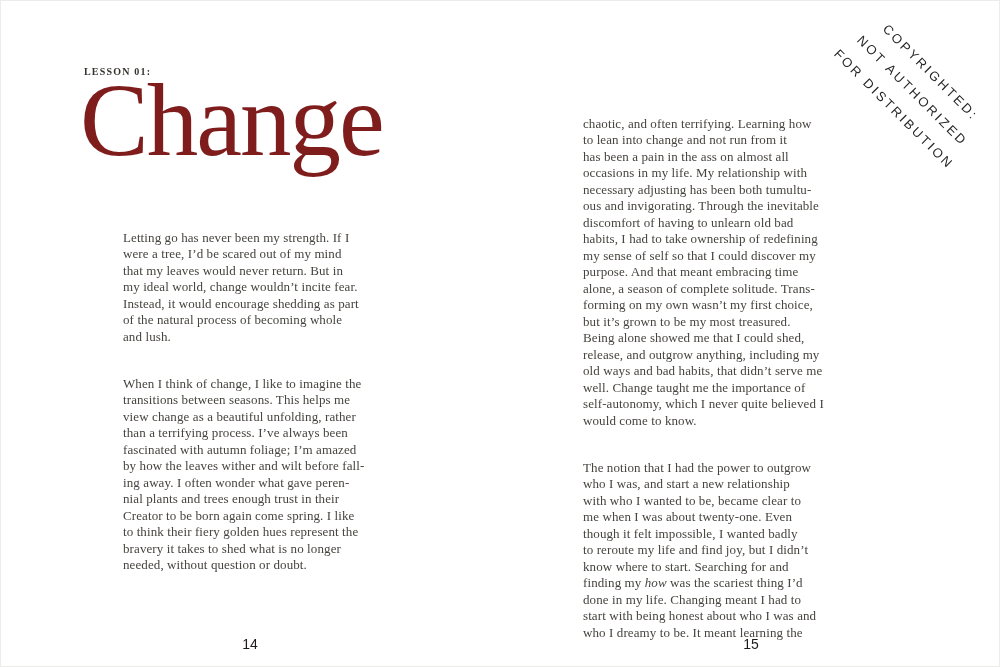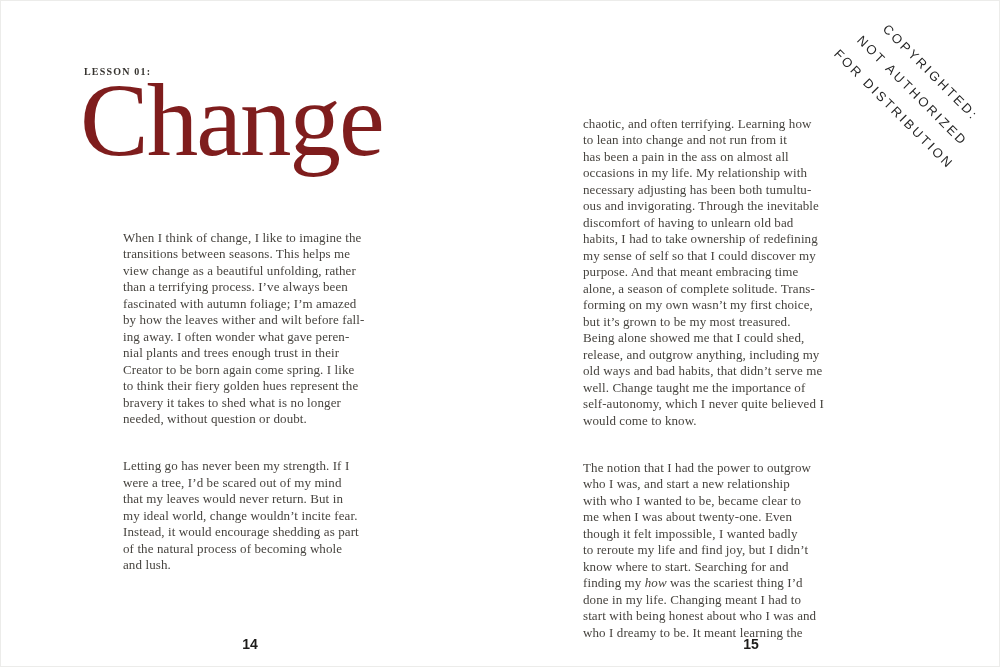--- a/index.html
+++ b/index.html
@@ -55,21 +55,21 @@
   .body-col-left  { left: 123px; top: 213px; }
   .body-col-right { left: 583px; top: 99px;  }
   .body-col em { }
   .page-number {
     position: absolute;
     top: 636px;
     width: 40px;
     text-align: center;
     font-family: "Liberation Sans", sans-serif;
     font-size: 14px;
-    font-weight: bold;
+    font-weight: normal;
     color: #1d1c1a;
   }
   .page-number-left  { left: 230px; }
   .page-number-right { left: 731px; }
   .watermark {
     position: absolute;
     left: 817px;
     top: 52px;
     width: 190px;
     text-align: center;
@@ -84,39 +84,39 @@
 </style>
 </head>
 <body>
 
 <div class="spread">
 
   <div class="page-left">
     <div class="lesson-label">LESSON 01:</div>
     <h1 class="chapter-title">Change</h1>
     <div class="body-col body-col-left">
+      <p>Letting go has never been my strength. If I
+were a tree, I’d be scared out of my mind
+that my leaves would never return. But in
+my ideal world, change wouldn’t incite fear.
+Instead, it would encourage shedding as part
+of the natural process of becoming whole
+and lush.</p>
       <p>When I think of change, I like to imagine the
 transitions between seasons. This helps me
 view change as a beautiful unfolding, rather
 than a terrifying process. I’ve always been
 fascinated with autumn foliage; I’m amazed
 by how the leaves wither and wilt before fall-
 ing away. I often wonder what gave peren-
 nial plants and trees enough trust in their
 Creator to be born again come spring. I like
 to think their fiery golden hues represent the
 bravery it takes to shed what is no longer
 needed, without question or doubt.</p>
-      <p>Letting go has never been my strength. If I
-were a tree, I’d be scared out of my mind
-that my leaves would never return. But in
-my ideal world, change wouldn’t incite fear.
-Instead, it would encourage shedding as part
-of the natural process of becoming whole
-and lush.</p>
     </div>
     <div class="page-number page-number-left">14</div>
   </div>
 
   <div class="page-right">
     <div class="body-col body-col-right">
       <p>chaotic, and often terrifying. Learning how
 to lean into change and not run from it
 has been a pain in the ass on almost all
 occasions in my life. My relationship with

